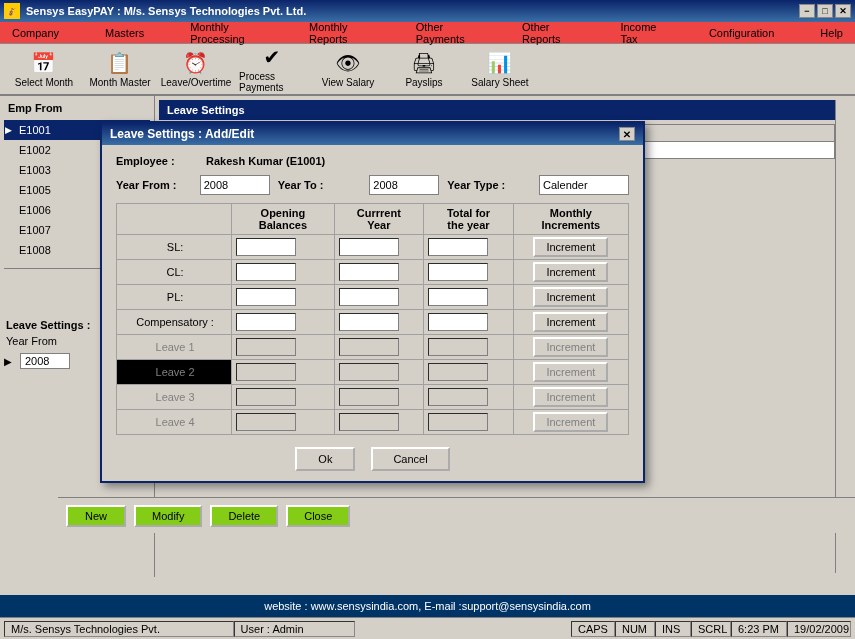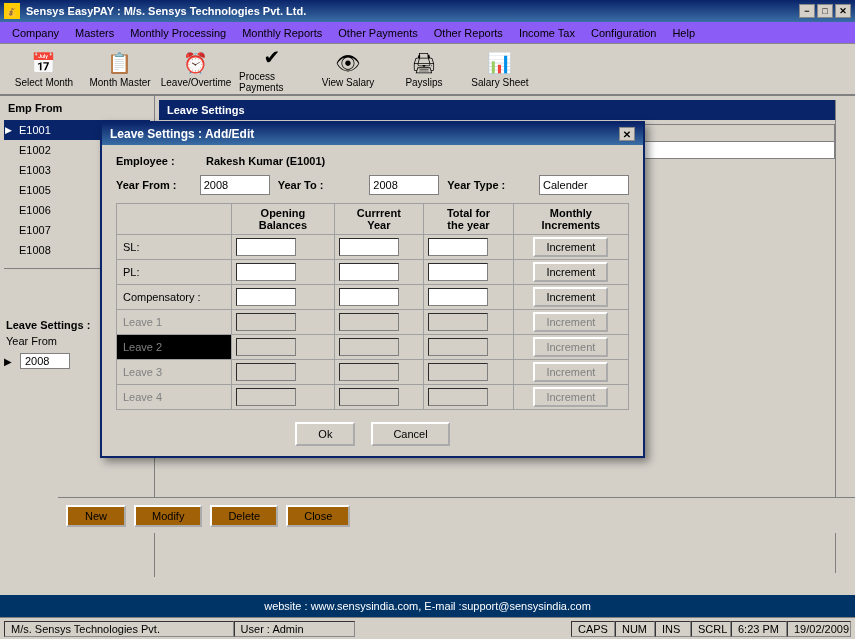--- a/index.html
+++ b/index.html
@@ -24,26 +24,27 @@
     #title-bar .title-text { flex: 1; }
     #title-bar .win-btns { display: flex; gap: 2px; }
     #title-bar .win-btn {
       width: 16px; height: 14px; background: #d4d0c8; border: 1px solid #888;
       display: flex; align-items: center; justify-content: center; font-size: 9px; cursor: pointer;
       color: #000;
     }
 
     
     #menu-bar {
-      background: #8b5cf6;
+      background: #ef4444;
       height: 22px;
       display: flex;
       align-items: center;
       padding: 0 4px;
       border-bottom: 1px solid #888;
+      gap: 30px;
     }
     .menu-item {
       padding: 2px 8px;
       font-size: 11px;
       cursor: pointer;
       color: #000;
     }
 
     
     #toolbar {
@@ -132,21 +133,21 @@
       height: 36px;
       background: #d4d0c8;
       display: flex;
       align-items: center;
       padding: 4px 8px;
       gap: 8px;
       border-top: 1px solid #808080;
     }
     .bottom-btn {
       padding: 3px 16px;
-      background: #a16207;
+      background: #84cc16;
       border: 2px outset #fff;
       font-size: 11px;
       cursor: pointer;
       min-width: 60px;
     }
 
     
     #status-bar {
       position: absolute;
       bottom: 0;
@@ -229,21 +230,21 @@
       margin-top: 6px;
     }
     #leave-table {
       width: 100%; border-collapse: collapse; font-size: 11px;
     }
     #leave-table th {
       background: #d4d0c8; border: 1px solid #a0a0a0;
       padding: 3px 6px; text-align: center; font-weight: bold; font-size: 11px;
     }
     #leave-table td {
-      border: 1px solid #a0a0a0; padding: 2px 4px;
+      border: 1px solid #a0a0a0; padding: 2px 4px; text-align: center;
     }
     .leave-type-label { font-size: 11px; padding-left: 2px; color: #000; }
     .leave-type-disabled { color: #808080; }
     .leave-input {
       width: 60px; border: 1px inset #808080; background: white;
       font-size: 11px; height: 18px; display: block;
     }
     .increment-btn {
       width: 75px; padding: 2px 4px; background: #d4d0c8;
       border: 2px outset #fff; font-size: 11px; cursor: pointer;
@@ -462,20 +463,33 @@
                 </td>
                 <td style="text-align: center;">
                   <input type="text" class="leave-input" style="">
                 </td>
                 <td style="text-align: center;">
                   <input type="text" class="leave-input" style="">
                 </td>
                 <td style="text-align: center;"><button class="increment-btn">Increment</button></td>
               </tr>
               <tr>
+                <td style="background: rgb(212, 208, 200);"><span class="leave-type-label">CL:</span></td>
+                <td style="text-align: center;">
+                  <input type="text" class="leave-input" style="">
+                </td>
+                <td style="text-align: center;">
+                  <input type="text" class="leave-input" style="">
+                </td>
+                <td style="text-align: center;">
+                  <input type="text" class="leave-input" style="">
+                </td>
+                <td style="text-align: center;"><button class="increment-btn">Increment</button></td>
+              </tr>
+              <tr>
                 <td style="background: rgb(212, 208, 200);"><span class="leave-type-label">PL:</span></td>
                 <td style="text-align: center;">
                   <input type="text" class="leave-input" style="">
                 </td>
                 <td style="text-align: center;">
                   <input type="text" class="leave-input" style="">
                 </td>
                 <td style="text-align: center;">
                   <input type="text" class="leave-input" style="">
                 </td>

